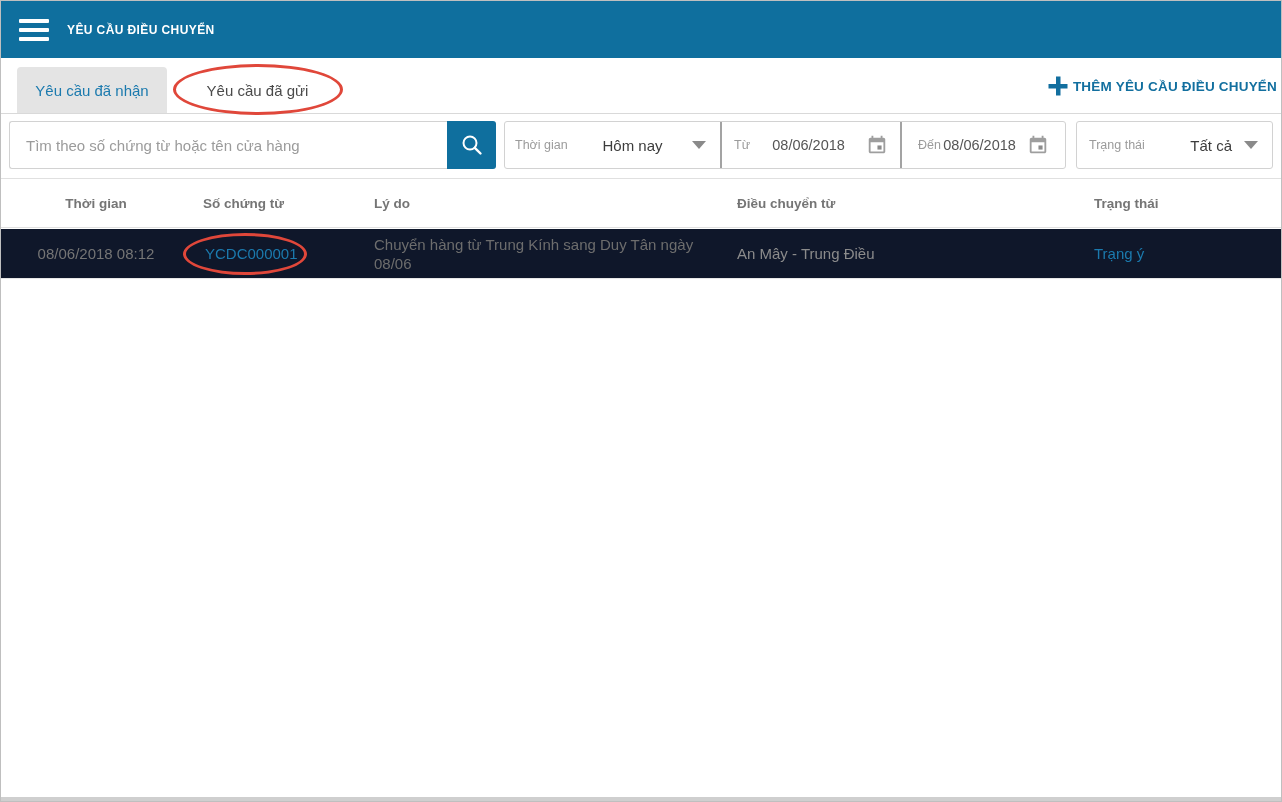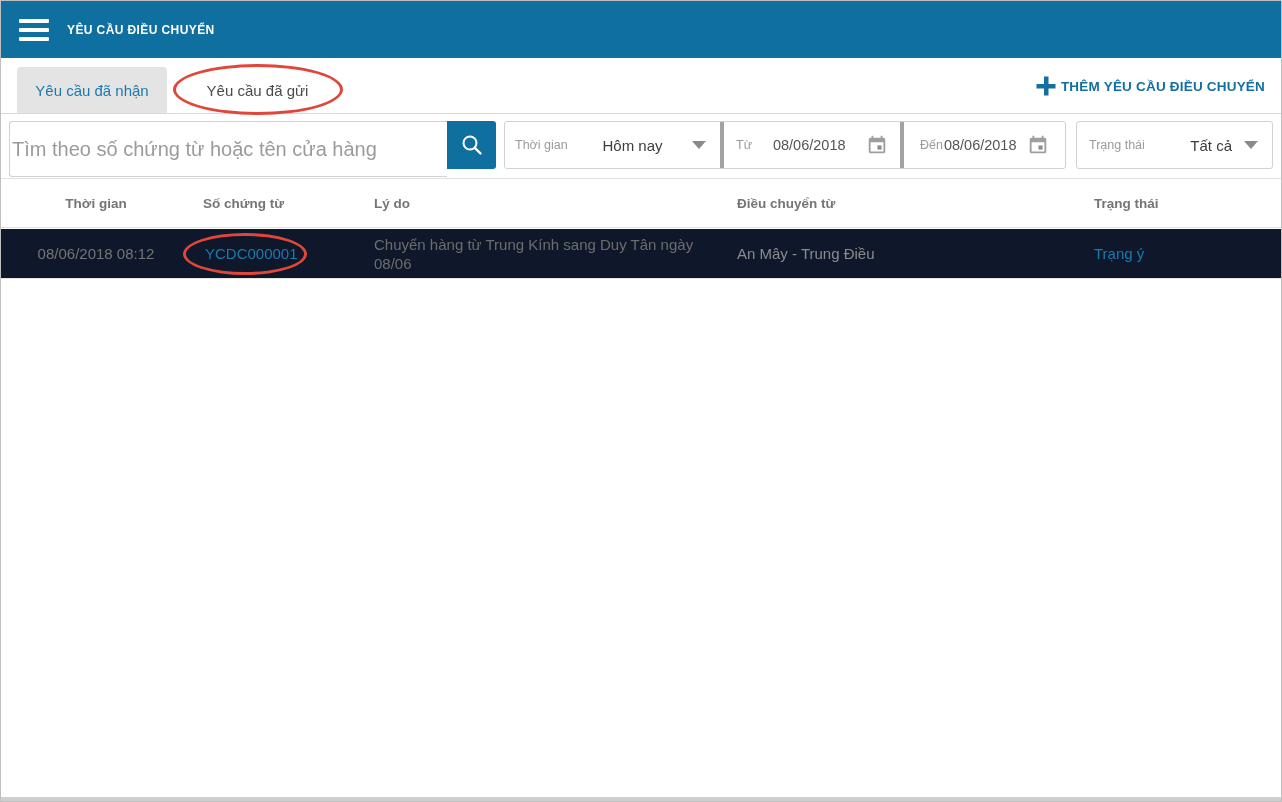--- a/index.html
+++ b/index.html
@@ -34,49 +34,49 @@
   }
   .tab-received { left:16px; width:150px; background:#e4e4e4; color:#1b7aae; }
   .tab-sent { left:178px; width:157px; background:#ffffff; color:#4a4a4a;justify-content:center; }
   .annot-ellipse {
     position:absolute; border:3px solid #e0473a; border-radius:50%;
     pointer-events:none; z-index:6; background:transparent;
   }
   .annot-tab { left:172px; top:6px; width:170px; height:51px; }
 
   .add-btn {
-    position:absolute; top:10px; right:12px; height:36px;
+    position:absolute; top:10px; right:0; height:36px;
     display:flex; align-items:center; gap:4px; cursor:pointer; padding:0 4px;
   }
   .add-btn .label { color:#126f9f; font-size:13.5px; font-weight:bold; letter-spacing:0.2px; }
 
   
   .filterrow { position:absolute; top:120px; left:0; right:0; height:48px; }
   .search-group {
     position:absolute; left:8px; width:487px; height:48px; display:flex;
   }
   .search-group input {
-    flex:1; height:56px; border:1px solid #d2d2d2; border-right:none;
-    border-radius:3px 0 0 3px; padding:0 2px; font-size:20px; color:#444;
+    flex:1; height:48px; border:1px solid #d2d2d2; border-right:none;
+    border-radius:3px 0 0 3px; padding:0 16px; font-size:15px; color:#444;
     outline:none; font-family:inherit;
   }
   .search-group input::placeholder { color:#9b9b9b; }
   .search-btn {
     width:49px; height:48px; background:#0f6f9e; border:none; cursor:pointer;
     border-radius:0 3px 3px 0; display:flex; align-items:center; justify-content:center;
   }
 
   .filter-box {
     position:absolute; height:48px; border:1px solid #d2d2d2; border-radius:3px;
     background:#fff; display:flex; align-items:stretch;
   }
   .combined { left:503px; width:562px; }
   .statusbox { left:1075px; width:197px; }
   .fsec { display:flex; align-items:center; cursor:pointer; }
-  .fsec + .fsec { border-left:4px solid #a3a3a3; }
+  .fsec + .fsec { border-left:2px solid #a3a3a3; }
   .fsec-time  { width:215px; padding:0 14px 0 10px; }
   .fsec-from  { width:180px; padding:0 12px; }
   .fsec-to    { width:165px; padding:0 16px; }
   .flabel { color:#9b9b9b; font-size:12.5px; margin-right:auto; }
   .fvalue { color:#3c3c3c; font-size:15px; }
   .fsec .fvalue { margin:0 auto; }
   .datev { color:#555; font-size:14.5px; }
   .caret {
     width:0; height:0; border-left:7px solid transparent; border-right:7px solid transparent;
     border-top:8px solid #8a8a8a; margin-left:12px; flex:0 0 auto;

